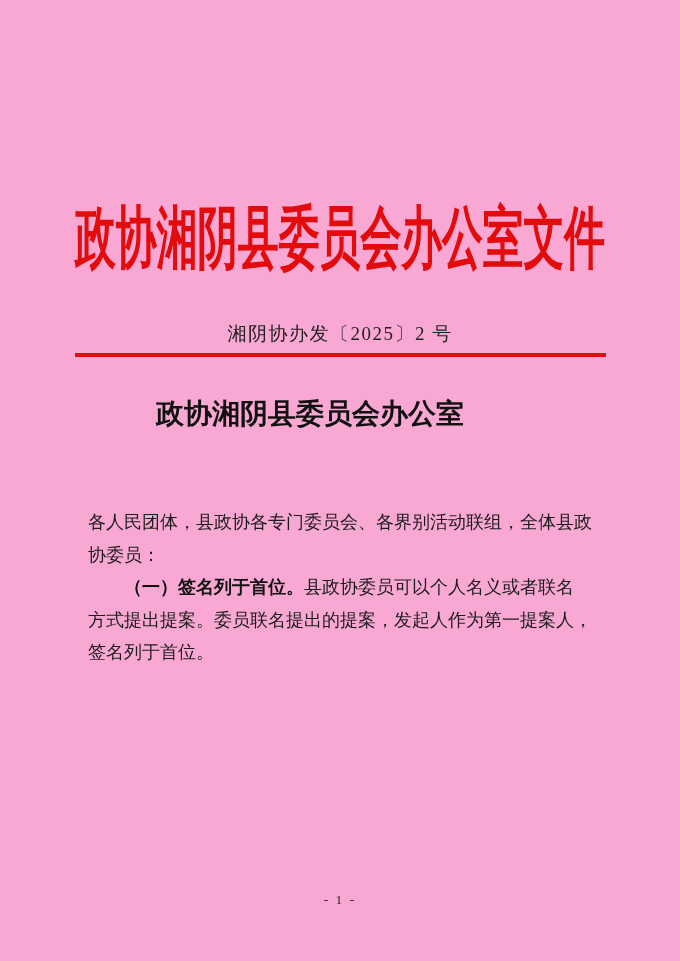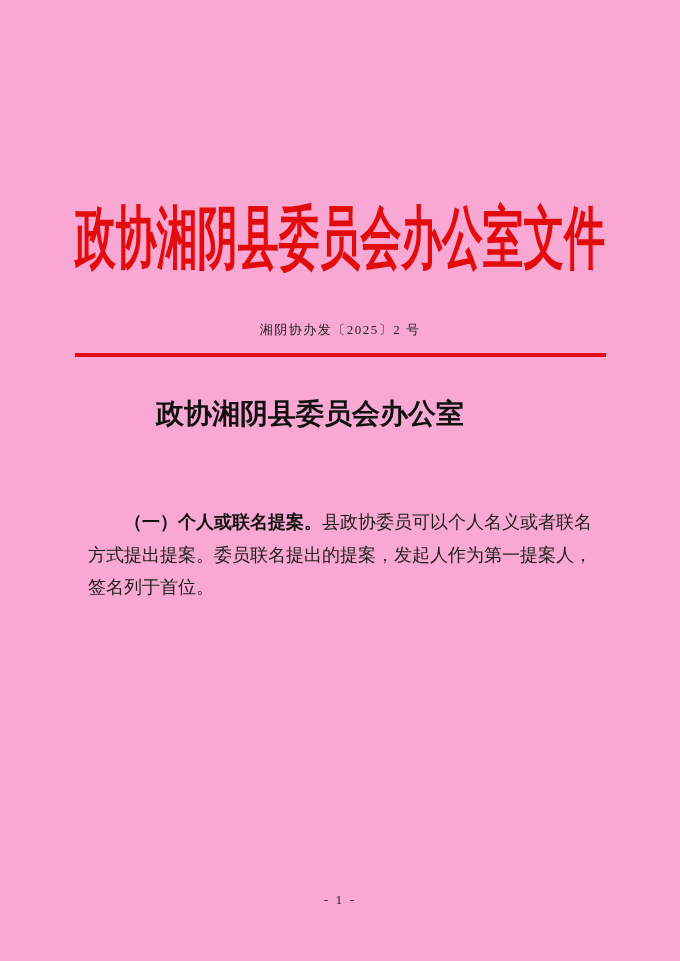--- a/index.html
+++ b/index.html
@@ -25,21 +25,21 @@
     font-family: "Liberation Serif", "DejaVu Serif", serif;
     font-weight: bold;
     fill: var(--accent);
   }
   .doc-number {
     position: absolute;
     left: 0;
     top: 321px;
     width: 680px;
     text-align: center;
-    font-size: 13px;
+    font-size: 19px;
     letter-spacing: 1.5px;
     color: #222;
   }
   .red-line {
     position: absolute;
     left: 75px;
     top: 353px;
     width: 531px;
     height: 4px;
     background: var(--accent);
@@ -98,20 +98,22 @@
 
   <div class="doc-number">湘阴协办发〔2025〕2 号</div>
 
   <div class="red-line"></div>
 
   <div class="doc-title">
     <div>政协湘阴县委员会办公室</div>
   </div>
 
   <div class="body-block">
-    <p class="para indent"><span class="bold-lead">（一）个人或联名提案。</span><span>县政协委员可以个人名义或者联名
+    <p class="para">各人民团体，县政协各专门委员会、各界别活动联组，全体县政
+协委员：</p>
+    <p class="para indent"><span class="bold-lead">（一）签名列于首位。</span><span>县政协委员可以个人名义或者联名
 方式提出提案。委员联名提出的提案，发起人作为第一提案人，
 签名列于首位。</span></p>
   </div>
 
   <div class="page-number">- 1 -</div>
 
 </div>
 
 </body></html>

